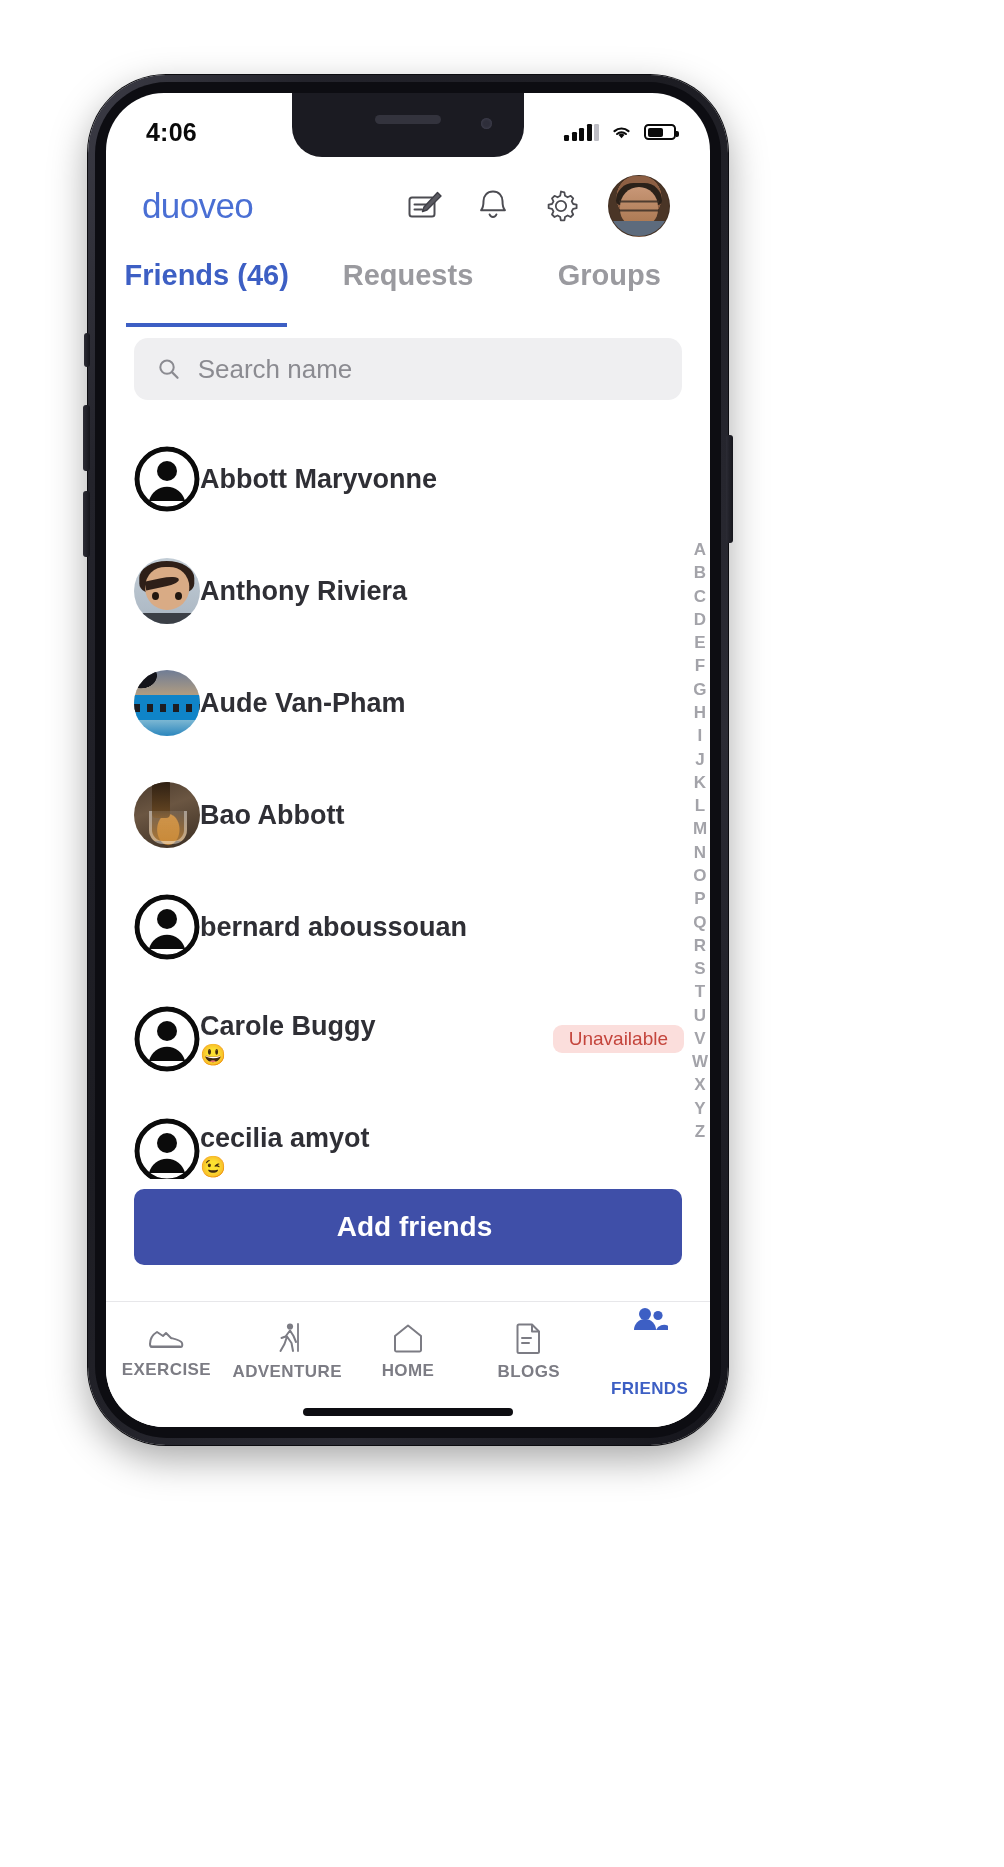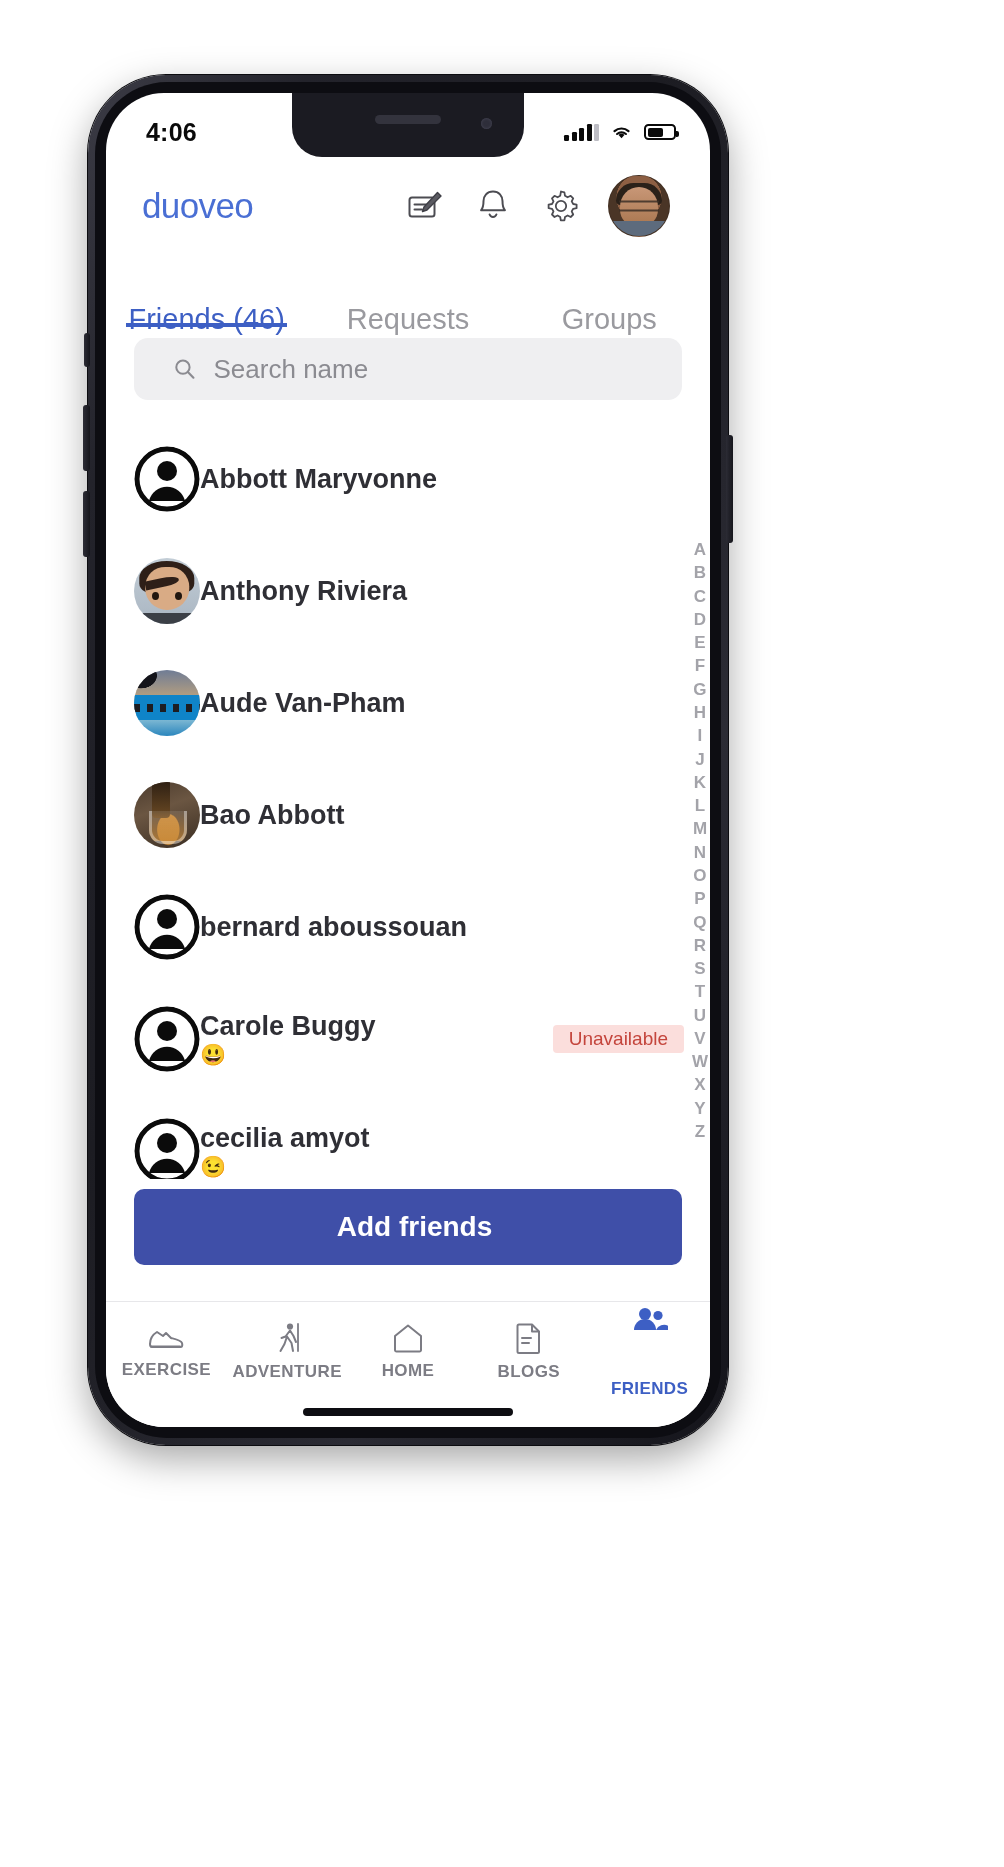--- a/index.html
+++ b/index.html
@@ -110,34 +110,33 @@
     opacity:.85;
   }
   .avatar-me .shirt {
     position:absolute; left:0; right:0; bottom:0; height:15px; background:#5d6b7d;
   }
 
   
   .tabs { position:absolute; top:162px; left:0; right:0; height:72px; display:flex; }
   .tab {
     flex:1; display:flex; align-items:flex-start; justify-content:center;
-    font-size: 29px; font-weight: 400; color:#9a9a9f; cursor:pointer; padding-top: 4px;
+    font-size: 29px; font-weight: 700; color:#9a9a9f; cursor:pointer; padding-top: 4px;
     position: relative;
-    margin-top: 44px;
   }
   .tab.active { color:#3d5fc4; }
   .tab.active::after {
     content:''; position:absolute; left:10%; right:10%; bottom:0; height:4px; background:#3d5fc4;
   }
 
   
   .search-wrap { position:absolute; top:245px; left:28px; right:28px; }
   .search-box {
     height: 62px; background:#efeff1; border-radius: 14px;
-    display:flex; align-items:center; padding: 0 38px; gap: 16px;
+    display:flex; align-items:center; padding: 0 22px; gap: 16px;
   }
   .search-input {
     border:none; background:transparent; outline:none;
     font-family:"Liberation Sans",sans-serif; font-size: 26px; color:#3c3c42; width:100%;
   }
   .search-input::placeholder { color:#8b8b91; }
 
   
   .list { position:absolute; top: 330px; left:0; right:0; bottom: 248px; overflow:hidden; }
   .row {
@@ -147,21 +146,21 @@
   .av {
     width: 66px; height: 66px; border-radius:50%; flex:0 0 66px; overflow:hidden;
     display:flex; align-items:center; justify-content:center; background:#fff;
   }
   .av svg { display:block; }
   .row-text { display:flex; flex-direction:column; justify-content:center; min-width:0; }
   .row-name { font-size: 27px; font-weight: 700; color:#2f2f35; white-space:nowrap; }
   .row-emoji { font-size: 21px; line-height: 1.15; margin-top: 1px; }
   .badge {
     margin-left:auto; background:#fbdedc; color:#c4453c; font-size: 19px;
-    padding: 3px 16px; border-radius: 4px; white-space: nowrap;
+    padding: 3px 16px; border-radius: 9px; white-space: nowrap;
   }
 
   
   .ph-beach {
     width:100%; height:100%;
     background:
       linear-gradient(#0f84c8 0 0) 0 62%/100% 38% no-repeat,
       linear-gradient(180deg,#6f7c95 0%,#b7a07f 42%,#e8a86a 62%,#8fc3d8 70%,#2b86bd 100%);
   }
   .ph-beach .huts {

